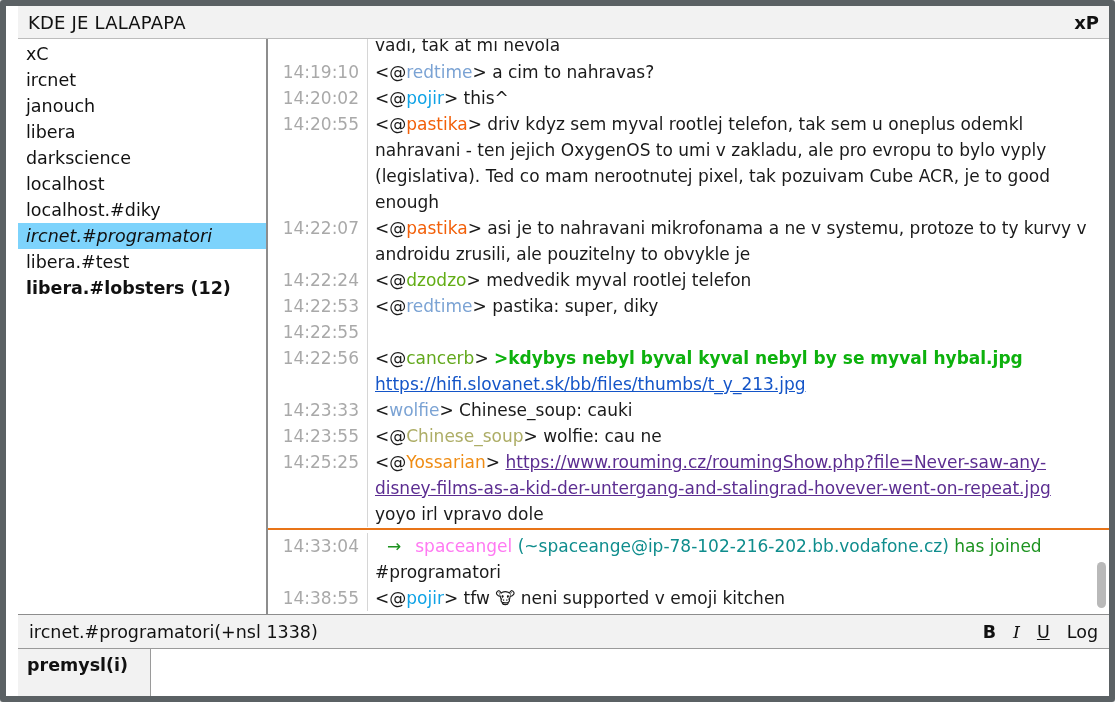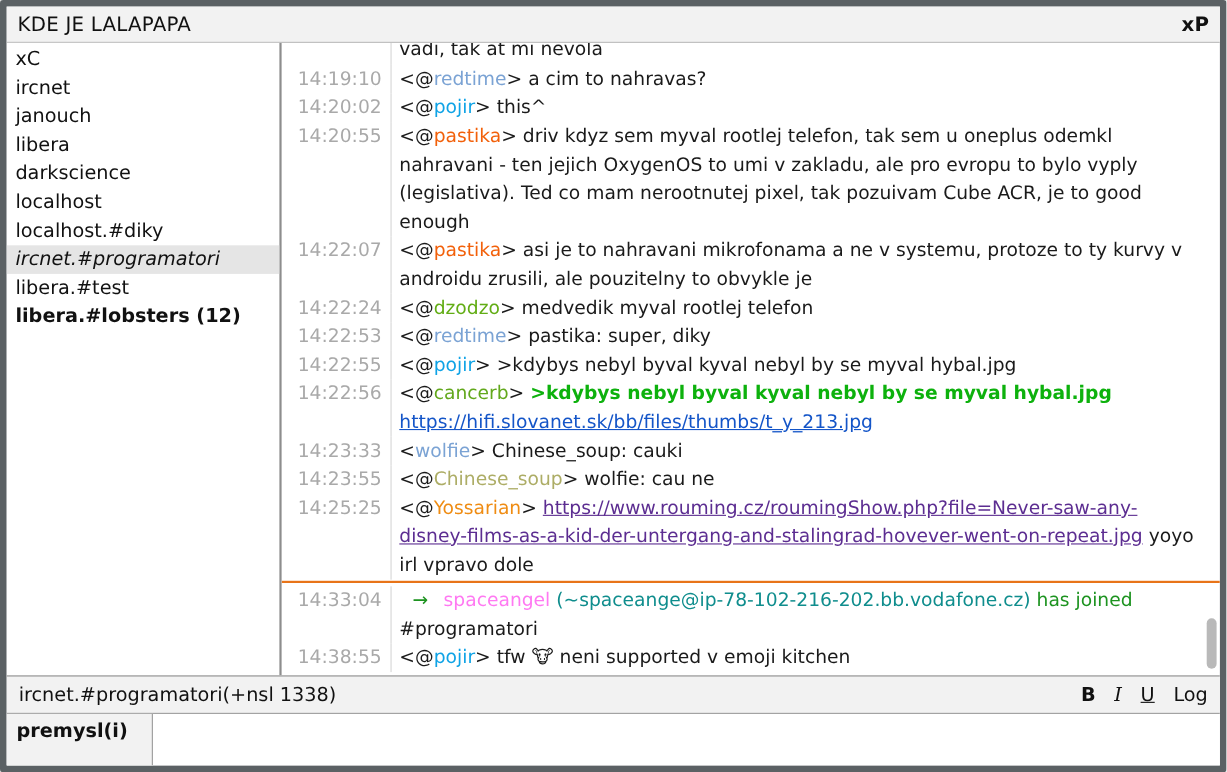--- a/index.html
+++ b/index.html
@@ -3,32 +3,33 @@
 <meta charset="utf-8">
 <style>
   html,body{margin:0;padding:0;background:#e6e6e6;}
   *{box-sizing:border-box;}
   .window{
     width:1115px;height:702px;margin:0 auto;
     border:6px solid #5b6164;border-radius:3px;background:#fff;
     display:flex;flex-direction:column;
     font-family:"DejaVu Sans","Liberation Sans",sans-serif;color:#111;
     overflow:hidden;
+    padding-left:12px;
   }
   
   .titlebar{height:33px;flex:0 0 33px;background:#f2f2f2;border-bottom:1px solid #bcbcbc;
     display:flex;align-items:center;padding:0 10px;font-size:18px;}
   .titlebar .title{flex:1;letter-spacing:.2px;}
   .titlebar .xp{font-weight:bold;font-size:18px;}
   
   .main{flex:1;display:flex;min-height:0;}
   .sidebar{width:250px;flex:0 0 250px;border-right:2px solid #8d8d8d;
     padding-top:2px;font-size:17.5px;line-height:26px;overflow:hidden;background:#fff;}
   .side-item{padding:0 8px;white-space:nowrap;cursor:default;}
-  .side-item.selected{background:#e5e5e5;}
+  .side-item.selected{background:#7dd3fc;}
   .side-item.italic{font-style:italic;}
   .side-item.bold{font-weight:bold;}
   
   .chat{flex:1;position:relative;overflow:hidden;font-size:17px;line-height:26px;}
   .msg-row{display:grid;grid-template-columns:100px 1fr;}
   .msg-row.clipped{height:20px;overflow:hidden;}
   .msg-row.clipped > div{margin-top:-7px;}
   .time{color:#a9a9a9;text-align:right;padding-right:8px;border-right:1px solid #d6d6d6;}
   .body{padding-left:7px;padding-right:16px;overflow-wrap:anywhere;color:#1a1a1a;}
   .seg.bracket{color:#1a1a1a;}
@@ -108,21 +109,20 @@
           <div class="msg-row">
             <div class="time">14:22:24</div>
             <div class="body"><span class="seg bracket">&lt;@</span><span class="seg nick" style="color: rgb(98, 173, 21);">dzodzo</span><span class="seg bracket">&gt; </span><span class="seg text">medvedik myval rootlej telefon</span></div>
           </div>
           <div class="msg-row">
             <div class="time">14:22:53</div>
             <div class="body"><span class="seg bracket">&lt;@</span><span class="seg nick" style="color: rgb(123, 163, 212);">redtime</span><span class="seg bracket">&gt; </span><span class="seg text">pastika: super, diky</span></div>
           </div>
           <div class="msg-row">
             <div class="time">14:22:55</div>
-            <div class="body"><span class="seg bracket">&lt;@</span><span class="seg nick" style="color: rgb(15, 163, 230);">pojir</span><span class="seg bracket">&gt; </span><span class="seg text">&gt;kdybys nebyl byval kyval nebyl by se myval hybal.jpg</span></div>
           </div>
           <div class="msg-row">
             <div class="time">14:22:56</div>
             <div class="body"><span class="seg bracket">&lt;@</span><span class="seg nick" style="color: rgb(98, 168, 28);">cancerb</span><span class="seg bracket">&gt; </span><span class="seg bold-green">&gt;kdybys nebyl byval kyval nebyl by se myval hybal.jpg</span><span class="seg text"> </span><a class="link" href="#">https://hifi.slovanet.sk/bb/files/thumbs/t_y_213.jpg</a></div>
           </div>
           <div class="msg-row">
             <div class="time">14:23:33</div>
             <div class="body"><span class="seg bracket">&lt;</span><span class="seg nick" style="color: rgb(123, 163, 212);">wolfie</span><span class="seg bracket">&gt; </span><span class="seg text">Chinese_soup: cauki</span></div>
           </div>
           <div class="msg-row">

